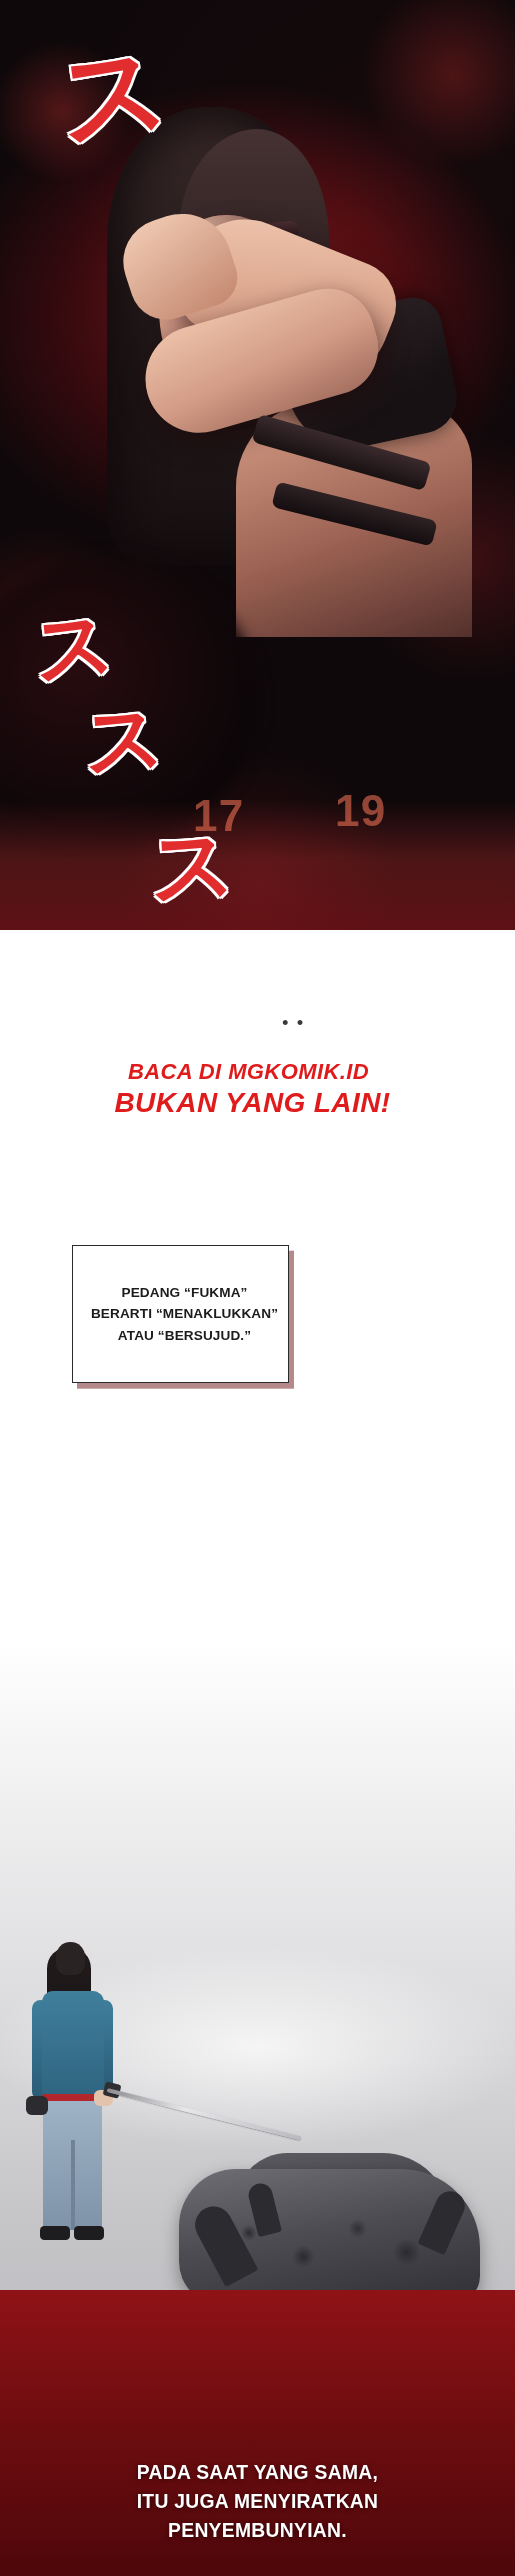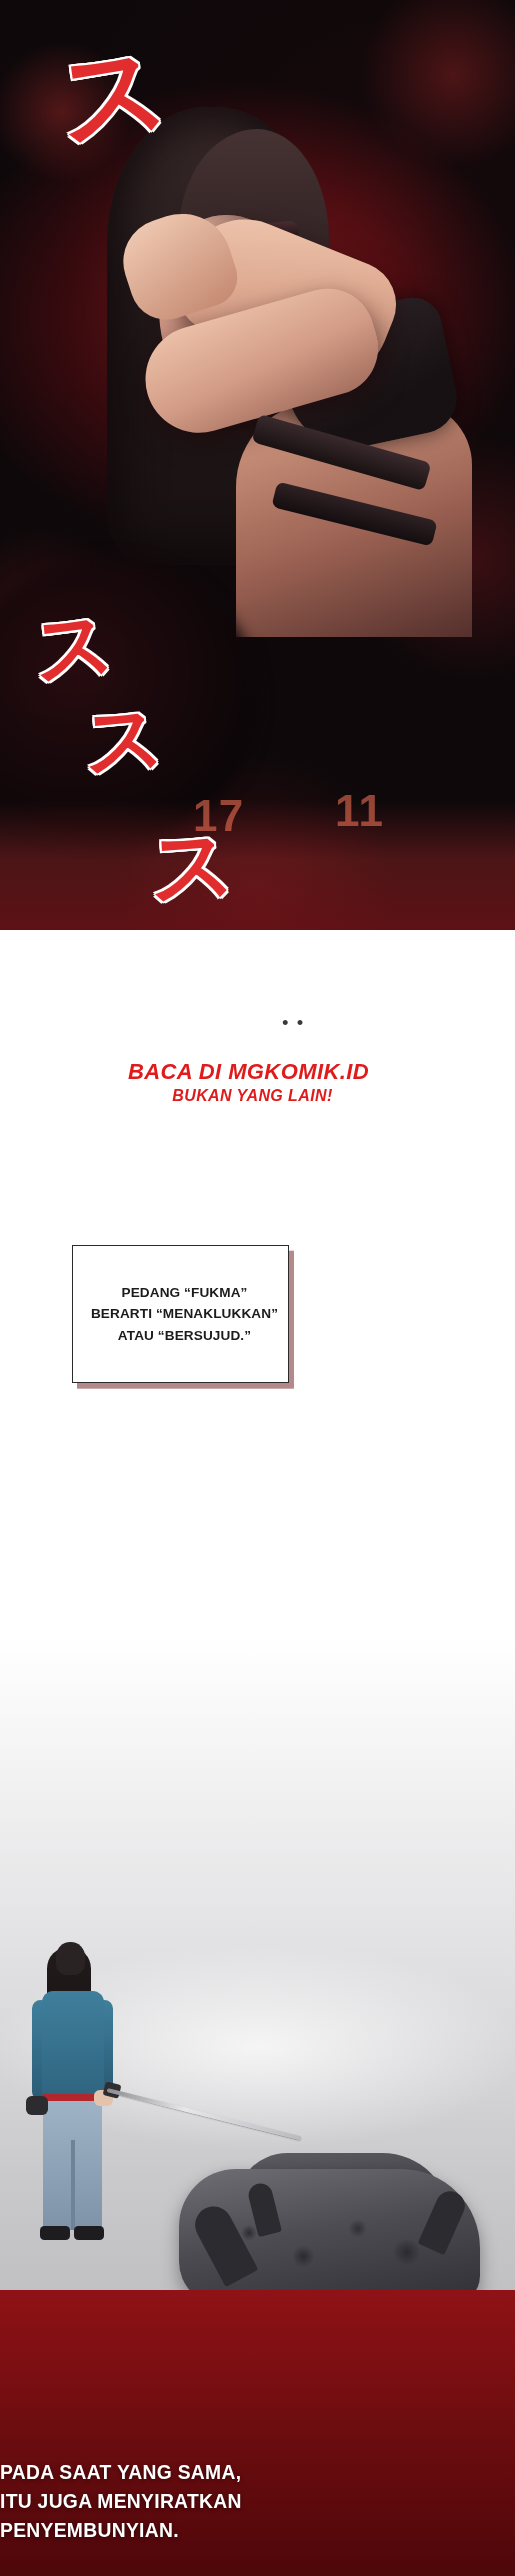--- a/index.html
+++ b/index.html
@@ -216,21 +216,21 @@
     left:0; top:1059px;
     width:497px;
     text-align:center;
     font-family:"Liberation Sans", sans-serif;
     font-weight:700;
     font-style:italic;
     color:#e01b1b;
     line-height:1.22;
   }
   .watermark .l1{ font-size:22px; letter-spacing:0.4px;}
-  .watermark .l2{ font-size:16px; letter-spacing:0.4px;padding-left:8px;}
+  .watermark .l2{ font-size:28px; letter-spacing:0.4px;padding-left:8px;}
 
   
   .bubble{
     position:absolute;
     background:#fff;
     border:1.4px solid #2b2b2b;
     box-shadow:5px 5.7px 0 rgba(120,40,40,.55);
     display:flex; align-items:center; justify-content:center;
     text-align:center;
   }
@@ -385,20 +385,21 @@
   .blood-edge{
     position:absolute; left:0; top:2283px; width:515px; height:29px;
     background:radial-gradient(ellipse 286px 29px at 30% 100%, #8f1216, transparent 70%),
                radial-gradient(ellipse 301px 31.5px at 78% 100%, #8f1216, transparent 70%);
   }
   
   .caption{
     position:absolute;
     left:0; top:2459px;
     width:515px;
+    text-align:center;
     color:#ffffff;
     font-family:"Liberation Sans", sans-serif;
     font-weight:700;
     font-size:19.3px;
     line-height:1.5;
     letter-spacing:0.3px;
     text-shadow:0 1.4px 4.3px rgba(0,0,0,.5);
     white-space:pre-line;
   }
 </style>
@@ -431,21 +432,21 @@
     <div class="arm"></div>
     <div class="forearm"></div>
     <div class="fist"></div>
     <div class="strap"></div>
     <div class="strap2"></div>
 
     <div class="darkblob"></div>
     <div class="glowfloor"></div>
 
     <div class="num num-1">17</div>
-    <div class="num num-2">11</div>
+    <div class="num num-2">19</div>
 
     <div class="sfx sfx1">ス</div>
     <div class="sfx sfx2">ス</div>
     <div class="sfx sfx3">ス</div>
     <div class="sfx sfx4">ス</div>
   </div>
 
   <div class="gutter1"></div>
   <div class="sfx-dots">..</div>
 

